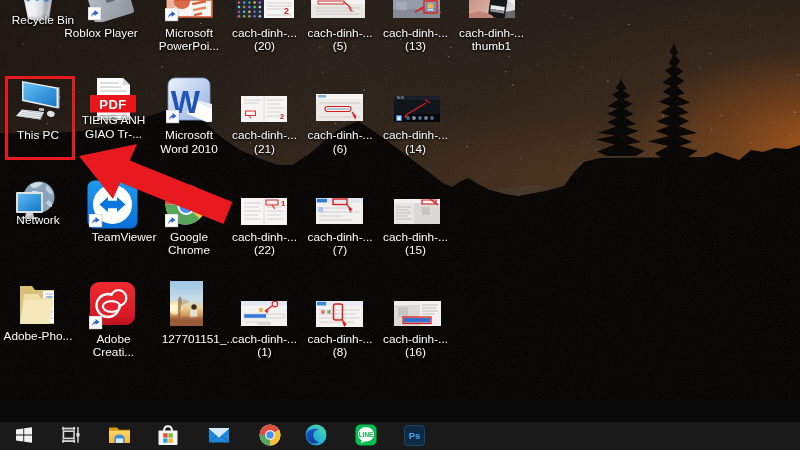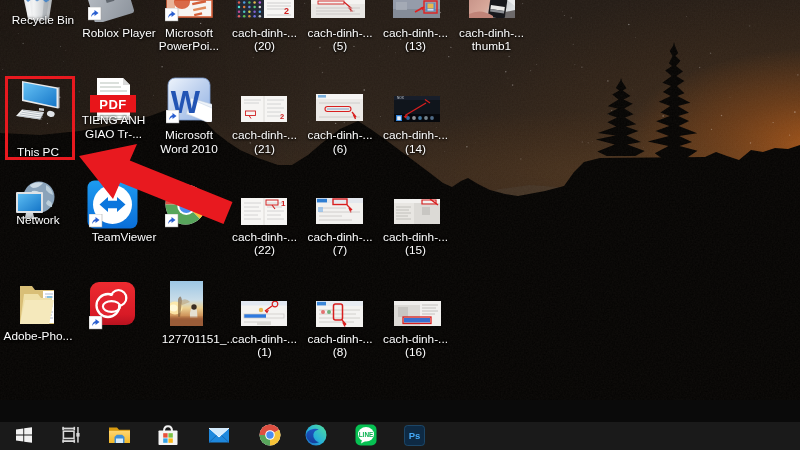--- a/index.html
+++ b/index.html
@@ -625,38 +625,40 @@
         <path d="M28,4 H44"></path>
         <path d="M28,7 H42"></path>
         <path d="M28,10 H44"></path>
         <path d="M28,13 H41"></path>
       </g>
       <rect x="4" y="6" width="10" height="10" fill="#c8c6c2"></rect>
       <rect x="10" y="17" width="26" height="4.5" fill="#3a6fd0"></rect>
       <rect x="9" y="16" width="28" height="6.5" fill="none" stroke="#d81f1f" stroke-width="1.3"></rect>
     </svg>
 <div class="lb" style="left:-1.0px;top:14px;width:88px">Recycle Bin</div>
-<div class="lb" style="left:76px;top:26.5px;width:86px">Roblox Player</div>
+<div class="lb" style="left:58px;top:26.5px;width:86px">Roblox Player</div>
 <div class="lb" style="left:150.0px;top:26.5px;width:78px">Microsoft<br>PowerPoi...</div>
 <div class="lb" style="left:225.5px;top:26.5px;width:78px">cach-dinh-...<br>(20)</div>
 <div class="lb" style="left:301.0px;top:26.5px;width:78px">cach-dinh-...<br>(5)</div>
 <div class="lb" style="left:376.5px;top:26.5px;width:78px">cach-dinh-...<br>(13)</div>
 <div class="lb" style="left:452.5px;top:26.5px;width:78px">cach-dinh-...<br>thumb1</div>
-<div class="lb" style="left:-1.0px;top:146px;width:78px">This PC</div>
+<div class="lb" style="left:-1.0px;top:129px;width:78px">This PC</div>
 <div class="lb" style="left:74.5px;top:114px;width:78px">TIENG ANH<br>GIAO Tr-...</div>
 <div class="lb" style="left:150.0px;top:129px;width:78px">Microsoft<br>Word 2010</div>
 <div class="lb" style="left:225.5px;top:129px;width:78px">cach-dinh-...<br>(21)</div>
 <div class="lb" style="left:301.0px;top:129px;width:78px">cach-dinh-...<br>(6)</div>
 <div class="lb" style="left:376.5px;top:129px;width:78px">cach-dinh-...<br>(14)</div>
 <div class="lb" style="left:-1.0px;top:214px;width:78px">Network</div>
 <div class="lb" style="left:81px;top:230.5px;width:86px">TeamViewer</div>
+<div class="lb" style="left:150.0px;top:230.5px;width:78px">Google<br>Chrome</div>
 <div class="lb" style="left:225.5px;top:230.5px;width:78px">cach-dinh-...<br>(22)</div>
 <div class="lb" style="left:301.0px;top:230.5px;width:78px">cach-dinh-...<br>(7)</div>
 <div class="lb" style="left:376.5px;top:230.5px;width:78px">cach-dinh-...<br>(15)</div>
 <div class="lb" style="left:-1.0px;top:330px;width:78px">Adobe-Pho...</div>
+<div class="lb" style="left:74.5px;top:332.5px;width:78px">Adobe<br>Creati...</div>
 <div class="lb" style="left:156px;top:332.5px;width:86px">127701151_...</div>
 <div class="lb" style="left:225.5px;top:332.5px;width:78px">cach-dinh-...<br>(1)</div>
 <div class="lb" style="left:301.0px;top:332.5px;width:78px">cach-dinh-...<br>(8)</div>
 <div class="lb" style="left:376.5px;top:332.5px;width:78px">cach-dinh-...<br>(16)</div>
 <div id="redbox"></div>
 <svg class="abs" style="left:0;top:0" width="800" height="450" viewBox="0 0 800 450" pointer-events="none">
 <polygon points="79,156 137,144 129.8,160.5 232.5,201.9 223.5,224.1 120.2,182.5 113,199" fill="#e8191f"></polygon>
 </svg>
 <div id="bar"></div>
 <svg class="abs" style="left:16.0px;top:427.0px" width="16" height="16" viewBox="0 0 16 16">

